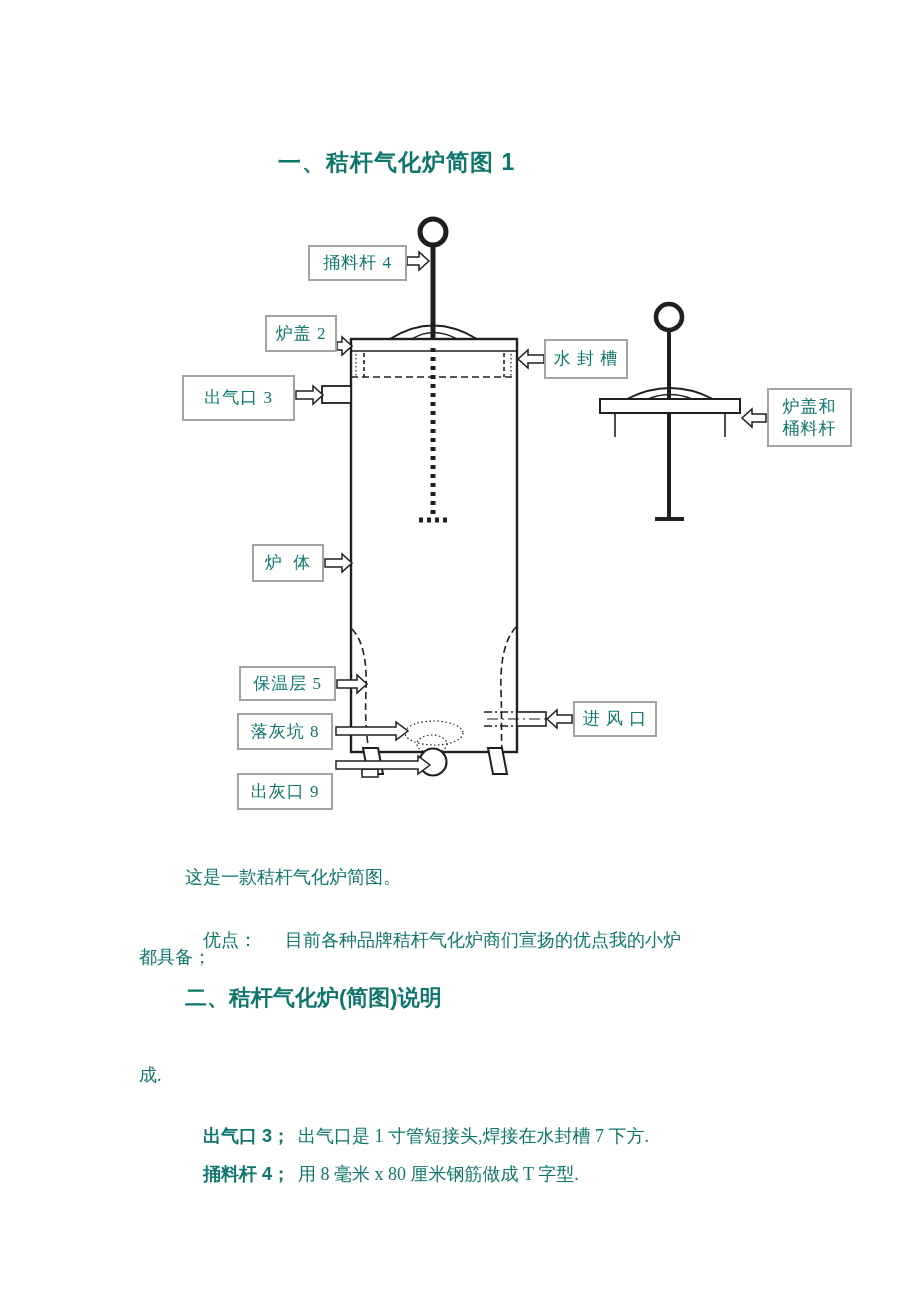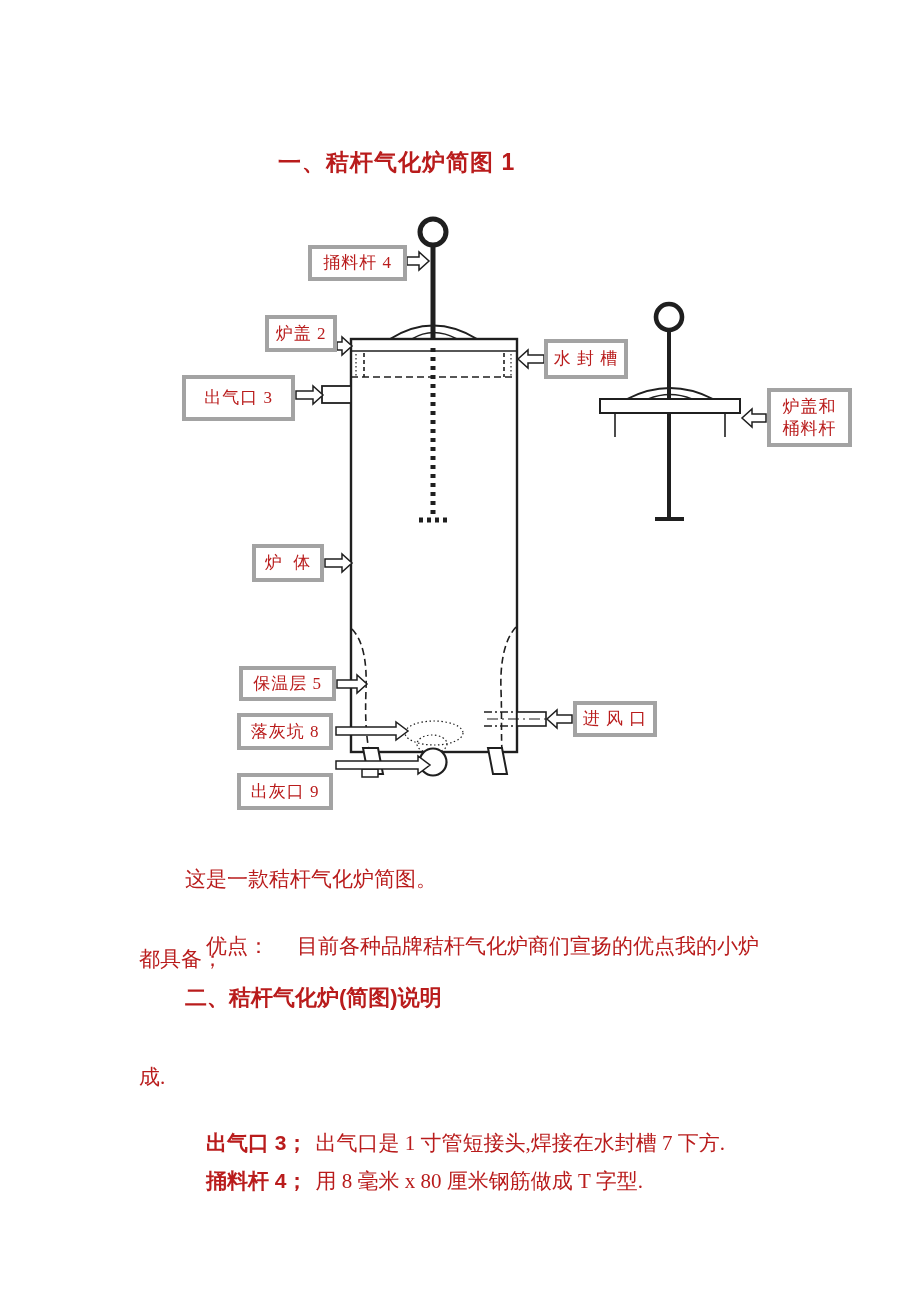--- a/index.html
+++ b/index.html
@@ -3,45 +3,45 @@
 <meta charset="utf-8">
 <style>
   html,body{margin:0;padding:0;background:#e8e8e8;}
   .page{
     position:relative;
     width:920px;height:1302px;
     background:#ffffff;
     margin:0 auto;
     overflow:hidden;
     font-family:"Liberation Serif","DejaVu Serif",serif;
-    color:#b91c1c;
+    color:#0f766e;
   }
   .doc-title{
     position:absolute;left:278px;top:147px;
     font-family:"Liberation Sans","DejaVu Sans",sans-serif;
     font-weight:bold;font-size:23px;letter-spacing:1px;
     white-space:nowrap;
   }
   .dsvg{position:absolute;left:0;top:0;}
   .dsvg *{stroke:#1f1f1f;}
   .nofill{fill:none;}
   .wfill{fill:#ffffff;}
   .lbl{
     position:absolute;
     box-sizing:border-box;
-    border:4px solid #a3a3a3;
+    border:2px solid #a3a3a3;
     background:#ffffff;
     display:flex;align-items:center;justify-content:center;
     font-size:17px;letter-spacing:1px;
     white-space:pre;line-height:1.25;
     text-align:center;
   }
   .tline{
     position:absolute;
-    font-size:21px;
+    font-size:18px;
     white-space:pre;
     line-height:1.3;
   }
   .lead{
     font-family:"Liberation Sans","DejaVu Sans",sans-serif;
     font-weight:bold;
   }
   .h2line{
     font-family:"Liberation Sans","DejaVu Sans",sans-serif;
     font-weight:bold;font-size:22px;

